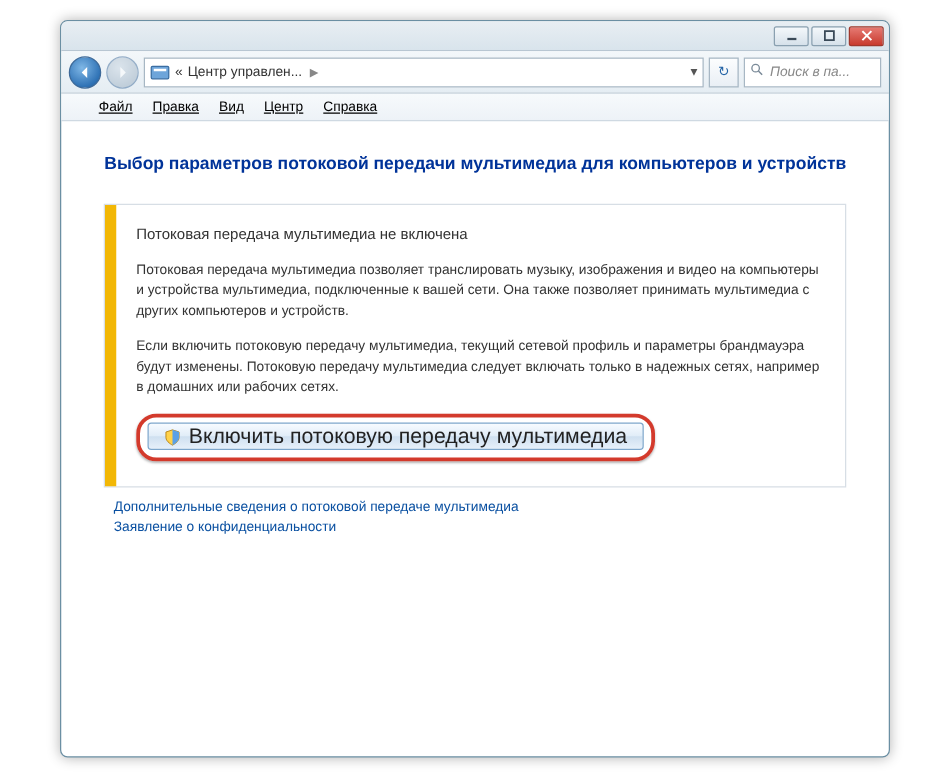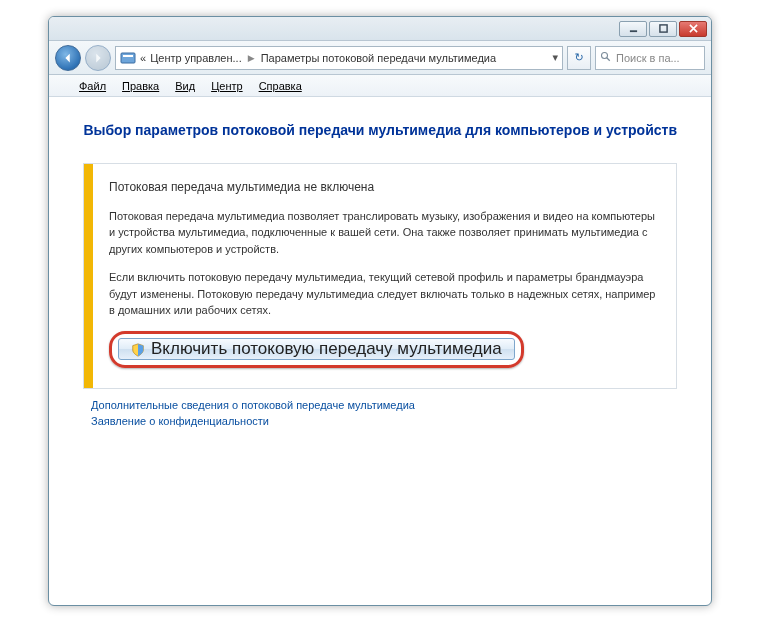--- a/index.html
+++ b/index.html
@@ -82,21 +82,21 @@
     color:#333;
   }
   .addr-icon{width:16px;height:16px;display:inline-flex;align-items:center;justify-content:center}
   .addr-sep{color:#888;font-size:9px;margin:0 2px}
   .refreshbtn{
     width:24px;height:24px;border:1px solid #a7b7c4;background:linear-gradient(to bottom,#fcfdfe,#e9eff5);
     display:flex;align-items:center;justify-content:center;color:#2464a6;font-size:11px;cursor:pointer;
   }
   .searchbox{
     width:110px;height:24px;border:1px solid #a7b7c4;background:#fff;
-    display:flex;align-items:center;padding:0 4px;gap:4px;color:#888;font-size:11px;
+    display:flex;align-items:center;padding:0 4px;gap:4px;color:#888;font-style:italic;font-size:11px;
   }
   .menubar{
     height:22px;
     background:linear-gradient(to bottom,#f7fafc,#edf2f7);
     border-bottom:1px solid #cfd9e2;
     display:flex;align-items:center;
     padding-left:24px; gap:4px;
     font-size:11px;
   }
   .menuitem{padding:2px 6px;cursor:pointer;text-decoration:underline}
@@ -206,21 +206,20 @@
     <div class="addrbox">
       <span class="addr-icon">
         <svg viewBox="0 0 16 16" width="16" height="16">
             <rect x="1" y="3" width="14" height="10" rx="1" fill="#6ea5da" stroke="#3a6da2"></rect>
             <rect x="3" y="5" width="10" height="2" fill="#fff"></rect>
           </svg>
       </span>
       <span>«</span>
       <span>Центр управлен...</span>
       <span class="addr-sep">▶</span>
-      <span>Параметры потоковой передачи мультимедиа</span>
       <span style="flex:1"></span>
       <span style="color:#555">▾</span>
     </div>
     <div class="refreshbtn">
       <span>↻</span>
     </div>
     <div class="searchbox">
       <span>
         <svg viewBox="0 0 16 16" width="12" height="12">
             <circle cx="6" cy="6" r="4" fill="none" stroke="#7a8a98" stroke-width="1.4"></circle>

